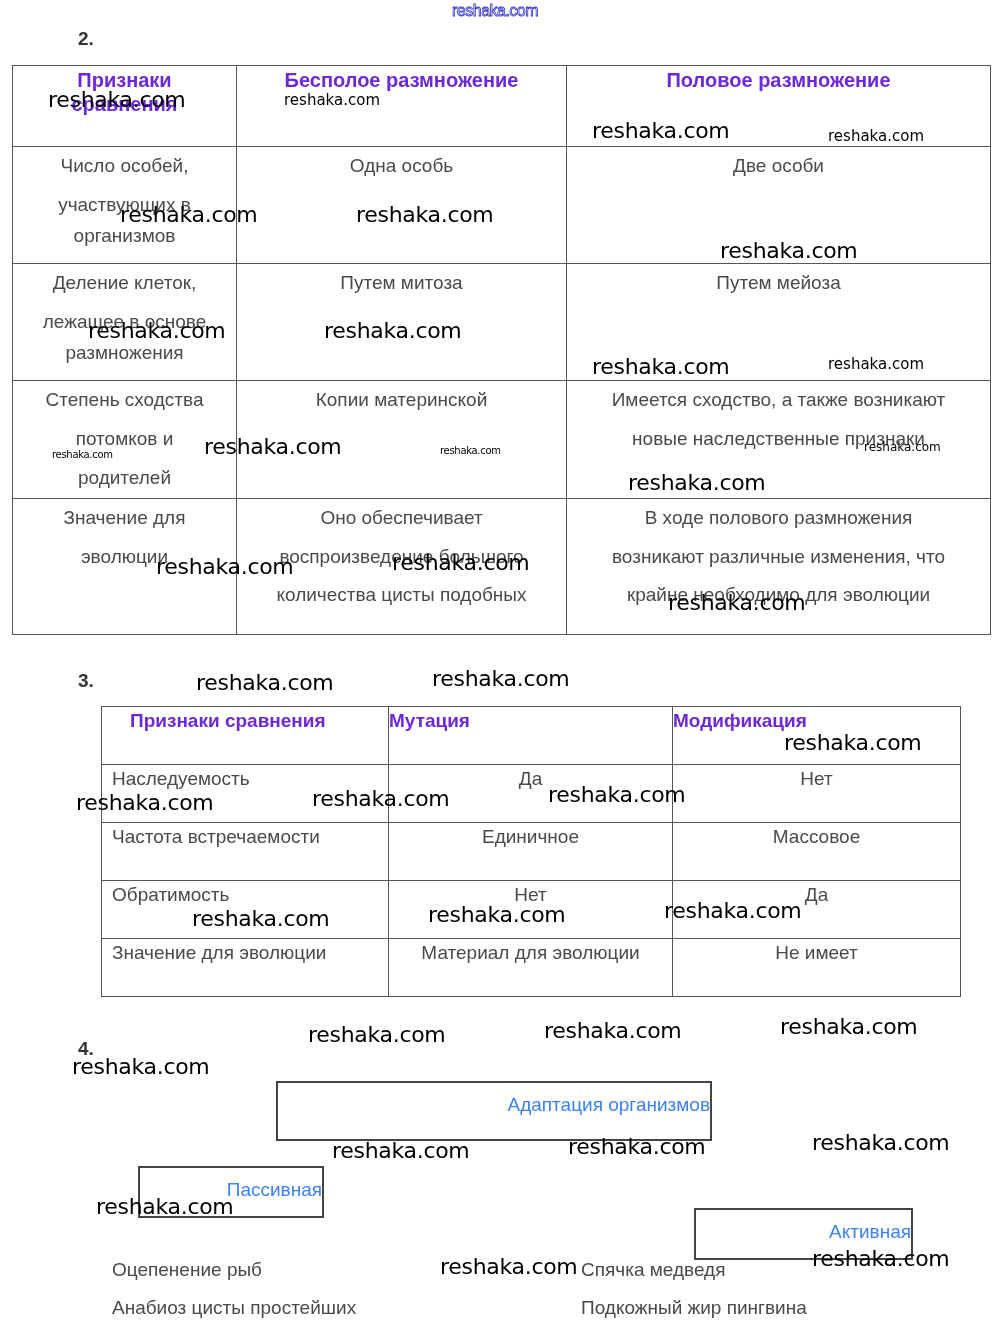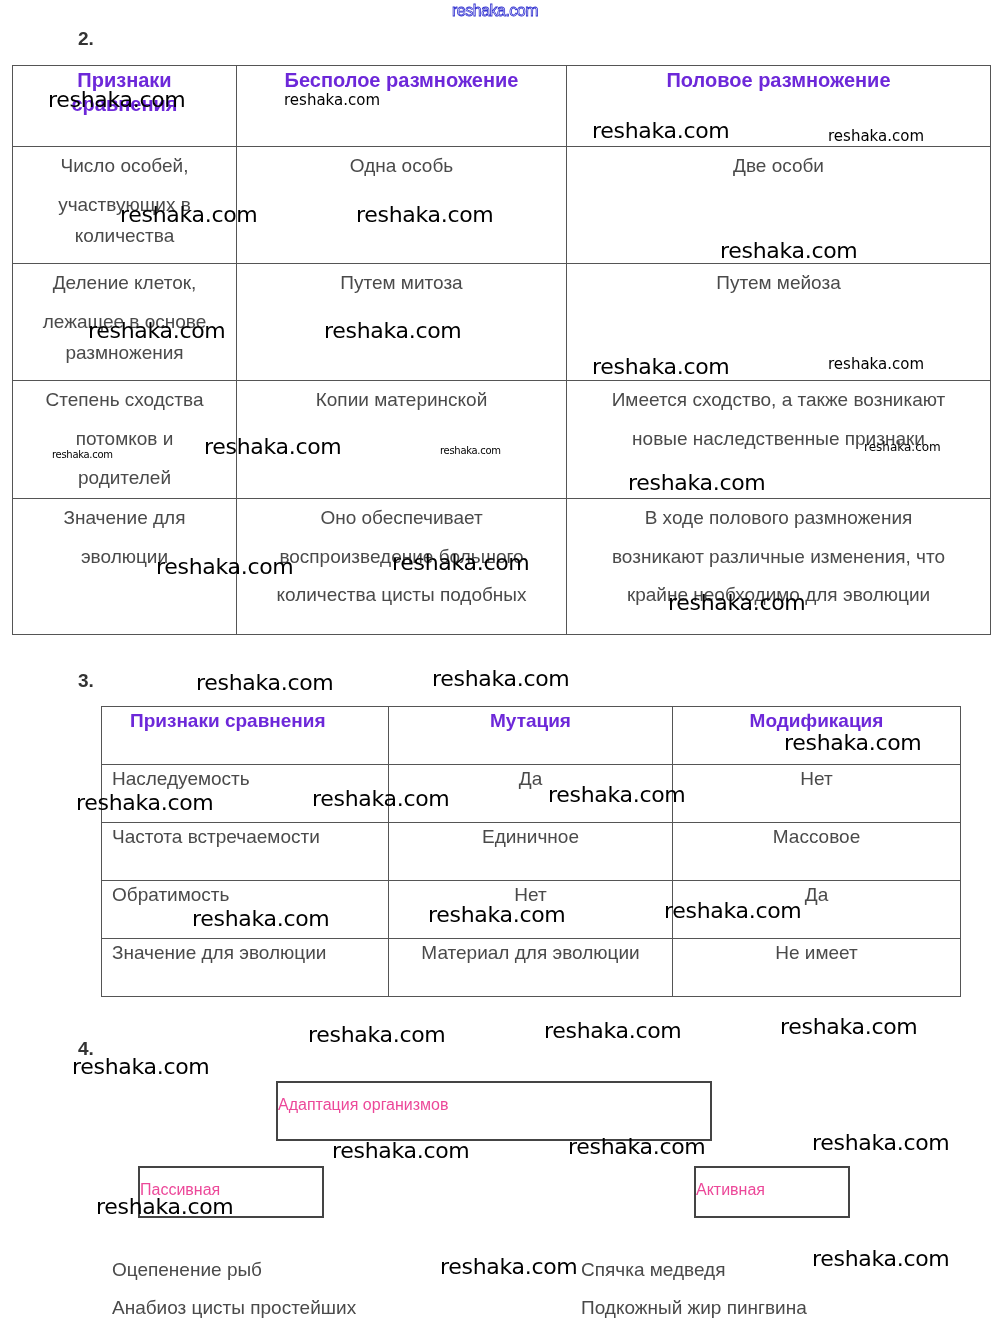--- a/index.html
+++ b/index.html
@@ -17,27 +17,27 @@
   td, th { border: 1.5px solid #555; vertical-align: top; padding: 0; }
   th { font-weight: bold; color: #6d28d9; }
 
   #t2 { left: 12px; top: 65px; width: 978px; }
   #t2 th { font-size: 20px; height: 78px; text-align: center; padding-top: 2px; line-height: 24px; }
   #t2 td { font-size: 19px; text-align: center; line-height: 38.5px; color: #4a4a4a; }
   #t2 tr.r1 td, #t2 tr.r2 td, #t2 tr.r3 td { height: 116px; }
   #t2 tr.r4 td { height: 135px; }
 
   #t3 { left: 101px; top: 706px; width: 859px; }
-  #t3 th { font-size: 19px; height: 57px; line-height: 28px; text-align: center; }
+  #t3 th { font-size: 19px; height: 57px; line-height: 28px; text-align: left; }
   #t3 th.first { text-align: left; padding-left: 28px; }
   #t3 td { font-size: 19px; height: 57px; line-height: 28px; text-align: center; color: #4a4a4a; }
   #t3 td.first { text-align: left; padding-left: 10px; }
 
-  .box { position: absolute; border: 2px solid #444; box-sizing: border-box; text-align: left;
-         font-size: 16px; color: #ec4899; }
+  .box { position: absolute; border: 2px solid #444; box-sizing: border-box; text-align: right;
+         font-size: 19px; color: #3b82f6; }
   .item { position: absolute; font-size: 19px; color: #4a4a4a; white-space: nowrap; }
 </style>
 </head>
 <body>
 
 <div class="wm-top">reshaka.com</div>
 
 <div class="num" style="left:78px; top:28px;">2.</div>
 
 <table id="t2">
@@ -49,21 +49,21 @@
   <tbody>
       <tr>
     <th><span style="display:inline-block; width:120px;">Признаки сравнения</span></th>
     <th>Бесполое размножение</th>
     <th>Половое размножение</th>
   </tr>
   <tr class="r1">
     <td>
       <div>Число особей,</div>
           <div>участвующих в</div>
-          <div style="line-height:24px">количества</div>
+          <div style="line-height:24px">организмов</div>
     </td>
     <td>
           <div>Одна особь</div>
         </td>
     <td>
           <div>Две особи</div>
         </td>
   </tr>
   <tr class="r2">
     <td>
@@ -149,21 +149,21 @@
   </table>
 
 <div class="num" style="left:78px; top:1038px;">4.</div>
 
 <div class="box" style="left:276px; top:1081px; width:436px; height:60px; line-height:44px;">
   <span>Адаптация организмов</span>
 </div>
 <div class="box" style="left:138px; top:1166px; width:186px; height:52px; line-height:44px;">
   <span>Пассивная</span>
 </div>
-<div class="box" style="left:694px; top:1166px; width:156px; height:52px; line-height:44px;">
+<div class="box" style="left:694px; top:1208px; width:219px; height:52px; line-height:44px;">
   <span>Активная</span>
 </div>
 
 <div class="item" style="left:112px; top:1259px;">Оцепенение рыб</div>
 <div class="item" style="left:112px; top:1297px;">Анабиоз цисты простейших</div>
 <div class="item" style="left:581px; top:1259px;">Спячка медведя</div>
 <div class="item" style="left:581px; top:1297px;">Подкожный жир пингвина</div>
 
 <div class="wm wm-l" style="left:48px; top:89px;">reshaka.com</div>
 <div class="wm wm-m" style="left:284px; top:93px;">reshaka.com</div>

